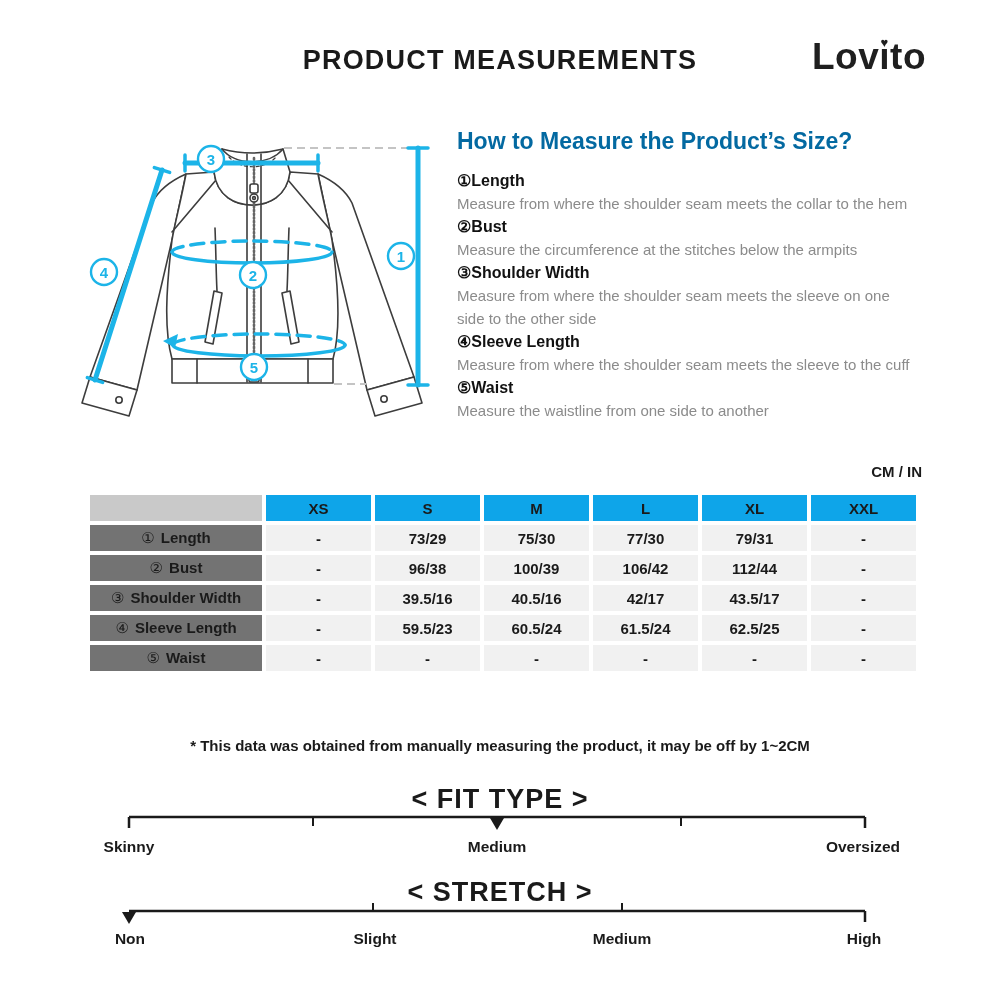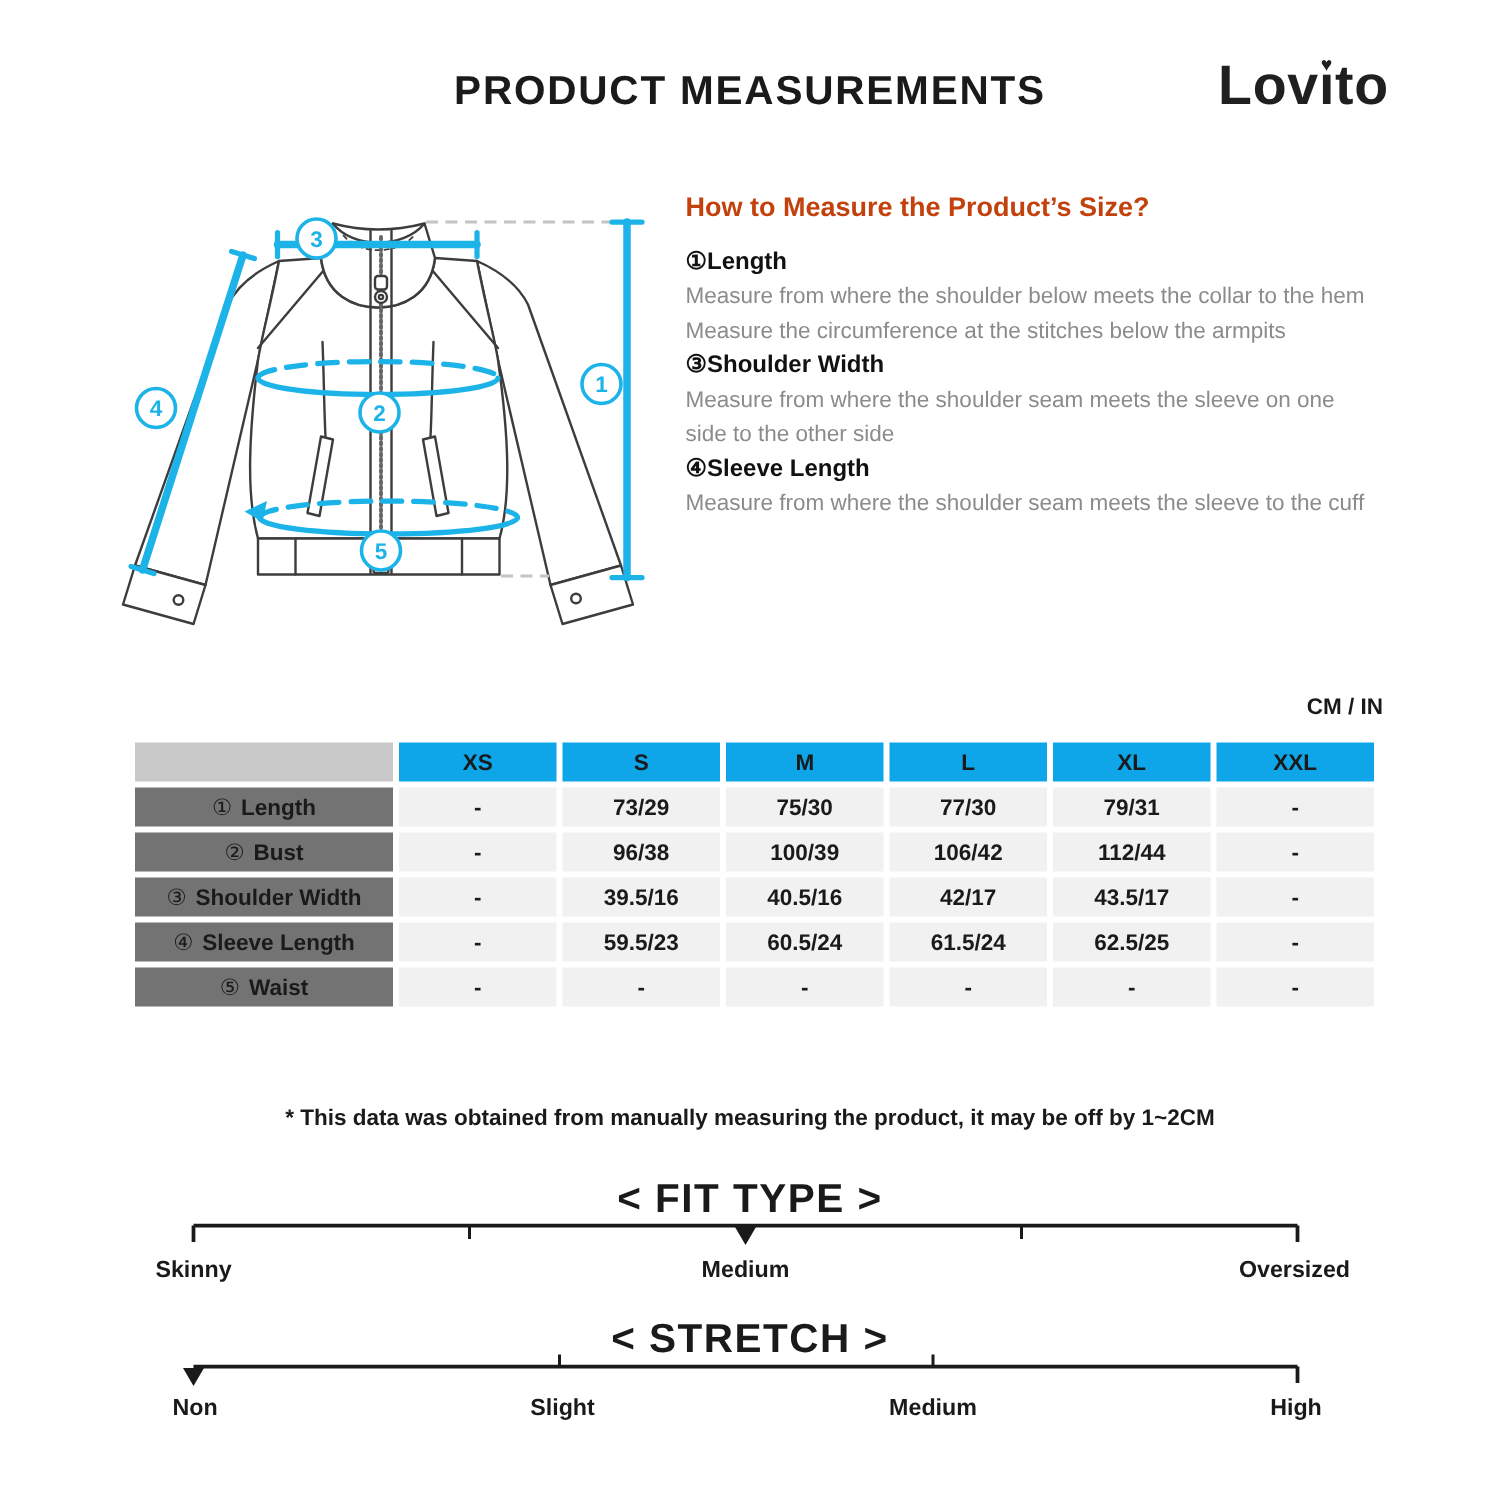--- a/index.html
+++ b/index.html
@@ -10,21 +10,21 @@
   .abs{position:absolute;}
 
   
   .page-title{left:0;right:0;top:45px;text-align:center;font-size:27px;font-weight:bold;letter-spacing:1.2px;}
   .brand{left:812px;top:36px;font-size:37px;font-weight:bold;letter-spacing:0.5px;color:#1f1f1f;}
   .brand .iwrap{position:relative;display:inline-block;}
   .brand .iheart{position:absolute;left:50%;transform:translateX(-50%);top:0px;font-size:13px;line-height:1;}
 
   
   .howto{left:457px;top:128px;width:492px;}
-  .howto h2{margin:0 0 14px 0;font-size:18px;font-weight:bold;color:#c2410c;}
+  .howto h2{margin:0 0 14px 0;font-size:23px;font-weight:bold;color:#0369a1;}
   .howto .q{font-size:16px;font-weight:bold;line-height:23px;color:#111;}
   .howto .a{font-size:15px;line-height:23px;color:#8b8b8b;}
 
   
   .unit-label{right:78px;top:463px;font-size:15px;font-weight:bold;}
   table.size-table{position:absolute;left:86px;top:491px;border-collapse:separate;border-spacing:4px;}
   table.size-table td{height:26px;padding:0;font-size:15px;font-weight:bold;text-align:center;vertical-align:middle;}
   td.hcell{background:#0ea5e9;width:105px;}
   td.corner{background:#c9c9c9;width:172px;}
   td.lblcell{background:#737373;width:172px;text-align:left;padding-left:10px;}
@@ -113,33 +113,38 @@
       <text x="104" y="277.5">4</text>
       <text x="254" y="372.5">5</text>
     </g>
   </g>
 </svg>
 
 <div class="abs howto">
   <h2>How to Measure the Product’s Size?</h2>
   <div>
     <div class="q"><span>①</span><span>Length</span></div>
-    <div class="a">Measure from where the shoulder below meets the collar to the hem</div>
-  </div>
-  <div>
+    <div class="a">Measure from where the shoulder seam meets the collar to the hem</div>
+  </div>
+  <div>
+    <div class="q"><span>②</span><span>Bust</span></div>
     <div class="a">Measure the circumference at the stitches below the armpits</div>
   </div>
   <div>
     <div class="q"><span>③</span><span>Shoulder Width</span></div>
     <div class="a">Measure from where the shoulder seam meets the sleeve on one</div>
     <div class="a">side to the other side</div>
   </div>
   <div>
     <div class="q"><span>④</span><span>Sleeve Length</span></div>
     <div class="a">Measure from where the shoulder seam meets the sleeve to the cuff</div>
+  </div>
+  <div>
+    <div class="q"><span>⑤</span><span>Waist</span></div>
+    <div class="a">Measure the waistline from one side to another</div>
   </div>
 </div>
 
 <div class="abs unit-label">CM / IN</div>
 
 <table class="size-table">
   <tbody>
       <tr>
     <td class="corner"></td>
     <td class="hcell">XS</td>

